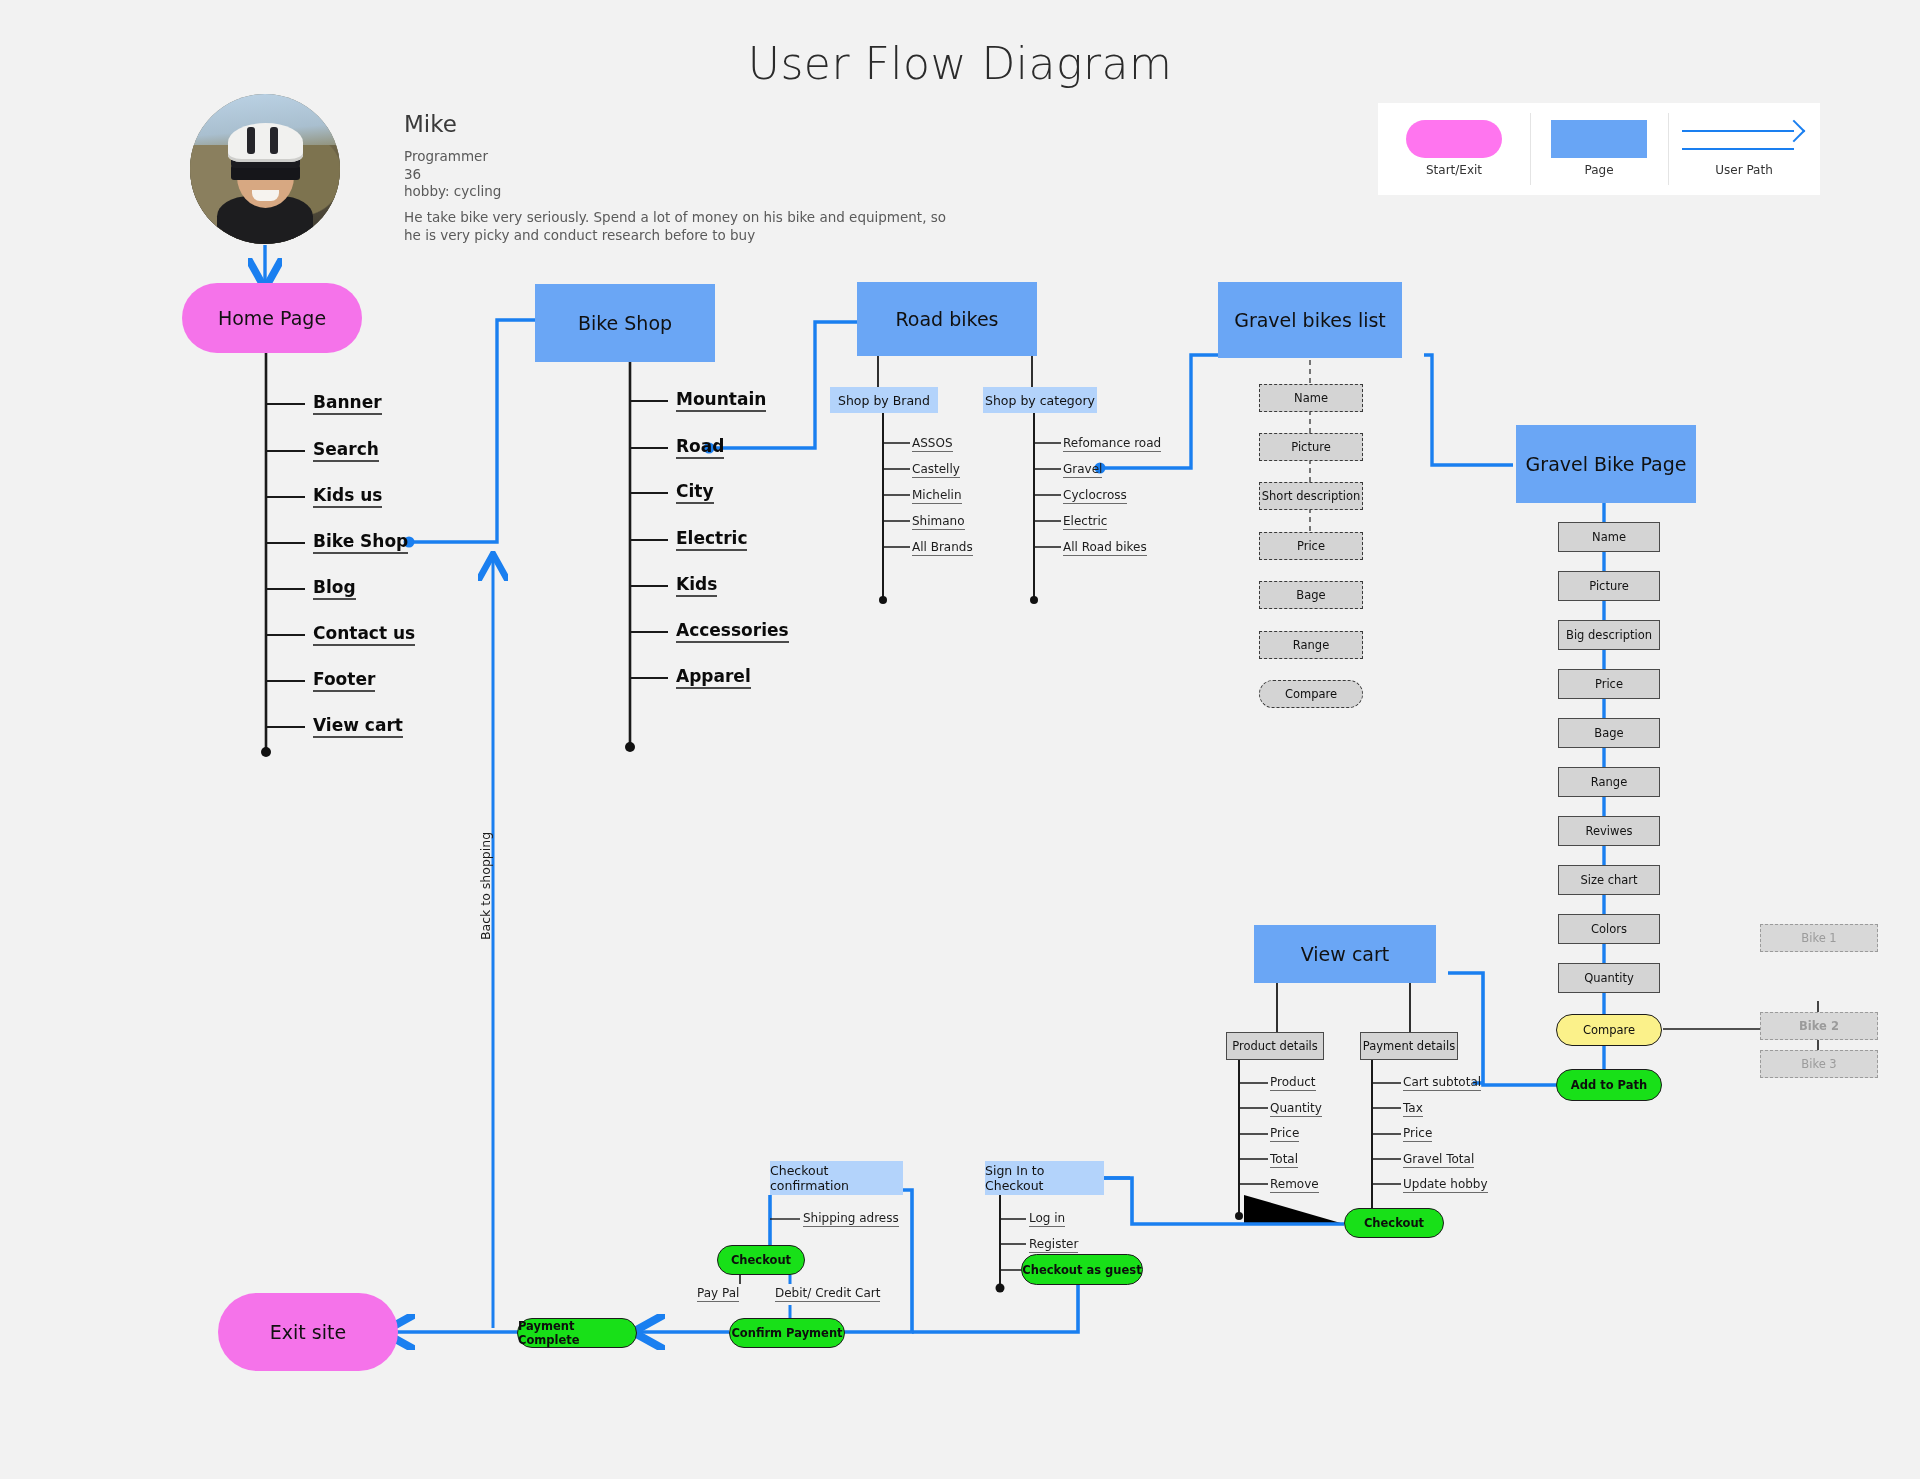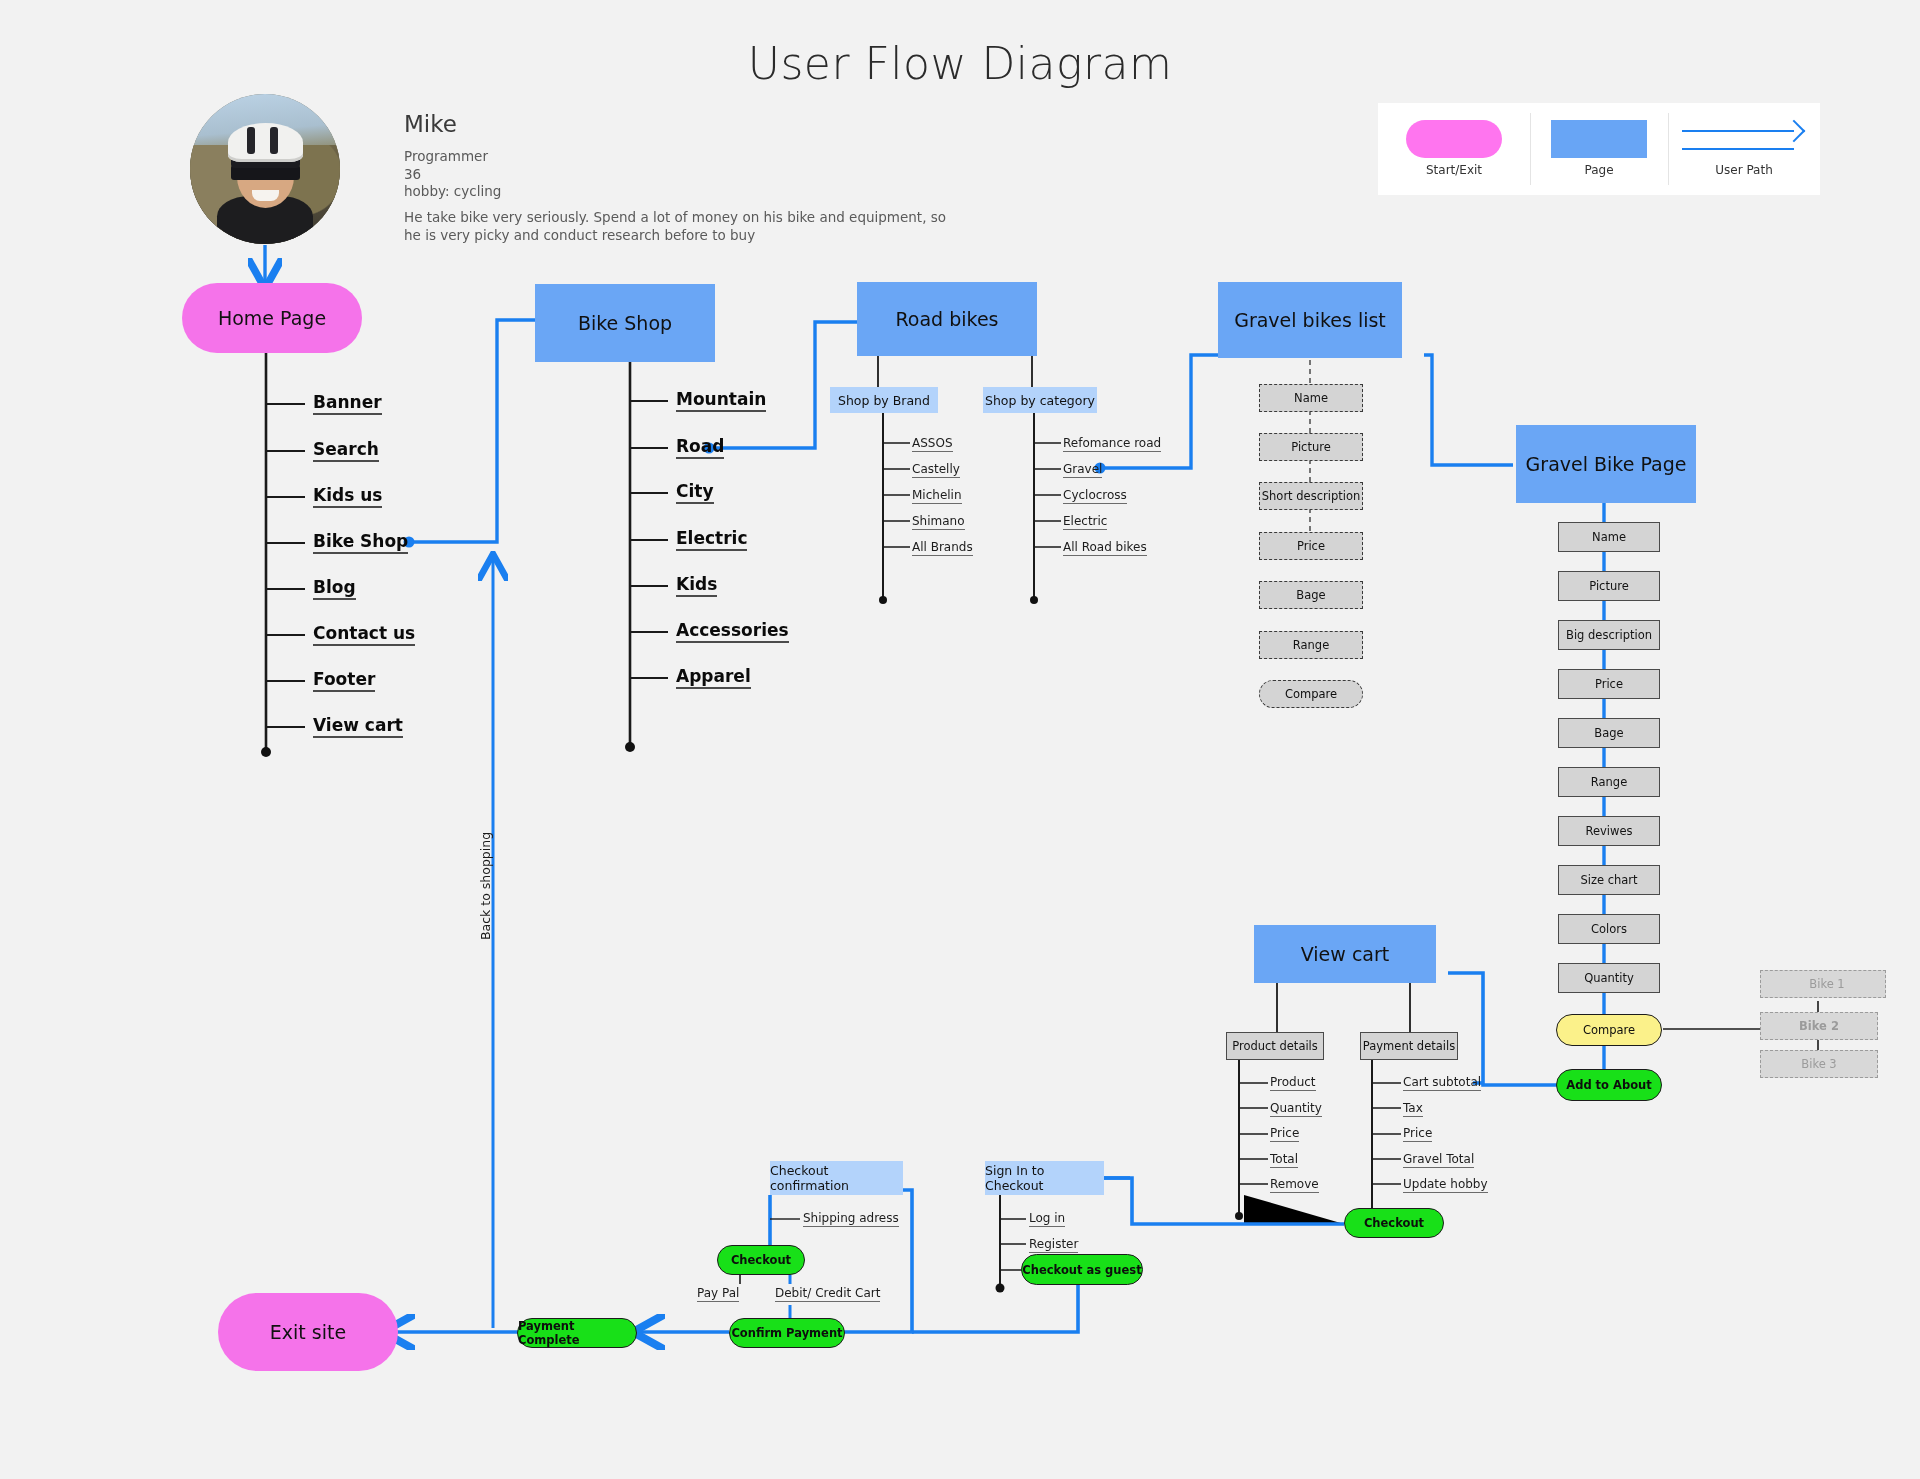--- a/index.html
+++ b/index.html
@@ -309,23 +309,23 @@
   <div class="greybox" style="left:1558px;top:571px;width:100px;height:28px;">Picture</div>
   <div class="greybox" style="left:1558px;top:620px;width:100px;height:28px;">Big description</div>
   <div class="greybox" style="left:1558px;top:669px;width:100px;height:28px;">Price</div>
   <div class="greybox" style="left:1558px;top:718px;width:100px;height:28px;">Bage</div>
   <div class="greybox" style="left:1558px;top:767px;width:100px;height:28px;">Range</div>
   <div class="greybox" style="left:1558px;top:816px;width:100px;height:28px;">Reviwes</div>
   <div class="greybox" style="left:1558px;top:865px;width:100px;height:28px;">Size chart</div>
   <div class="greybox" style="left:1558px;top:914px;width:100px;height:28px;">Colors</div>
   <div class="greybox" style="left:1558px;top:963px;width:100px;height:28px;">Quantity</div>
   <div class="capsule yellow" style="left:1556px;top:1014px;width:104px;height:30px;">Compare</div>
-  <div class="capsule green" style="left:1556px;top:1069px;width:104px;height:30px;">Add to About</div>
-
-  <div class="greybox ghost" style="left:1760px;top:970px;width:116px;height:26px;padding-left:8px;">Bike 1</div>
+  <div class="capsule green" style="left:1556px;top:1069px;width:104px;height:30px;">Add to Path</div>
+
+  <div class="greybox ghost" style="left:1760px;top:924px;width:116px;height:26px;">Bike 1</div>
   <div class="greybox ghost" style="left:1760px;top:1012px;width:116px;height:26px;font-weight:bold;">Bike 2</div>
   <div class="greybox ghost" style="left:1760px;top:1050px;width:116px;height:26px;">Bike 3</div>
 
   <div class="page" style="left:1254px;top:925px;width:182px;height:58px;">
     <span>View cart</span>
   </div>
   <div class="greybox" style="left:1226px;top:1032px;width:96px;height:26px;">Product details</div>
   <div class="greybox" style="left:1360px;top:1032px;width:96px;height:26px;">Payment details</div>
 
   <div class="leaf small" style="left:1270px;top:1075px">Product</div>

